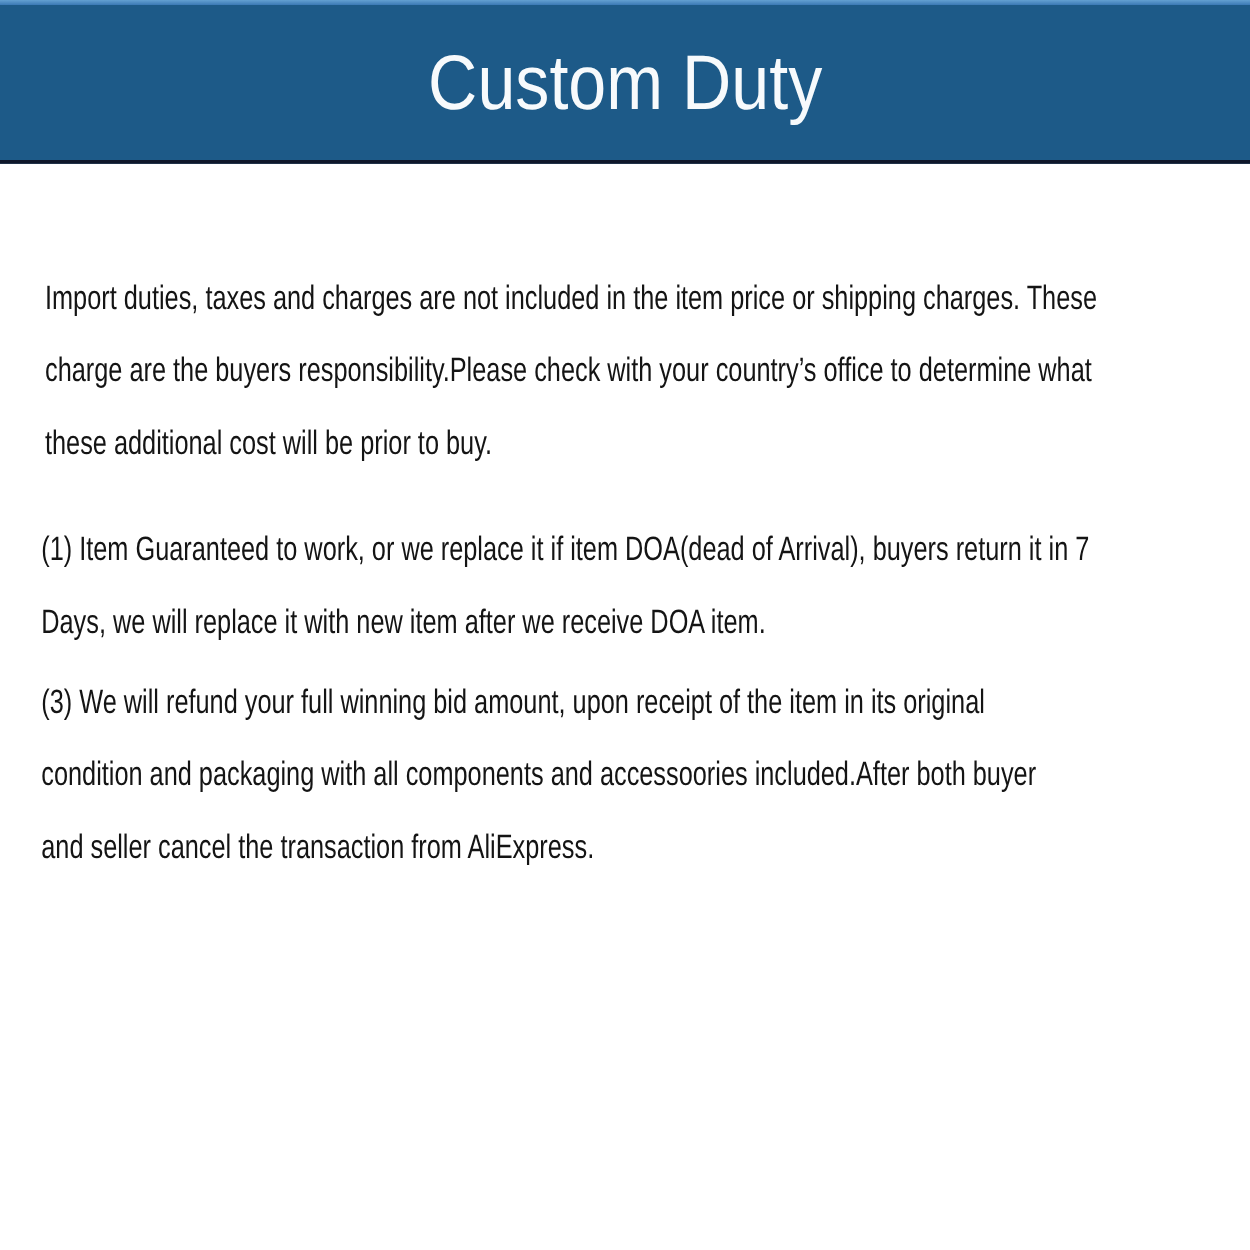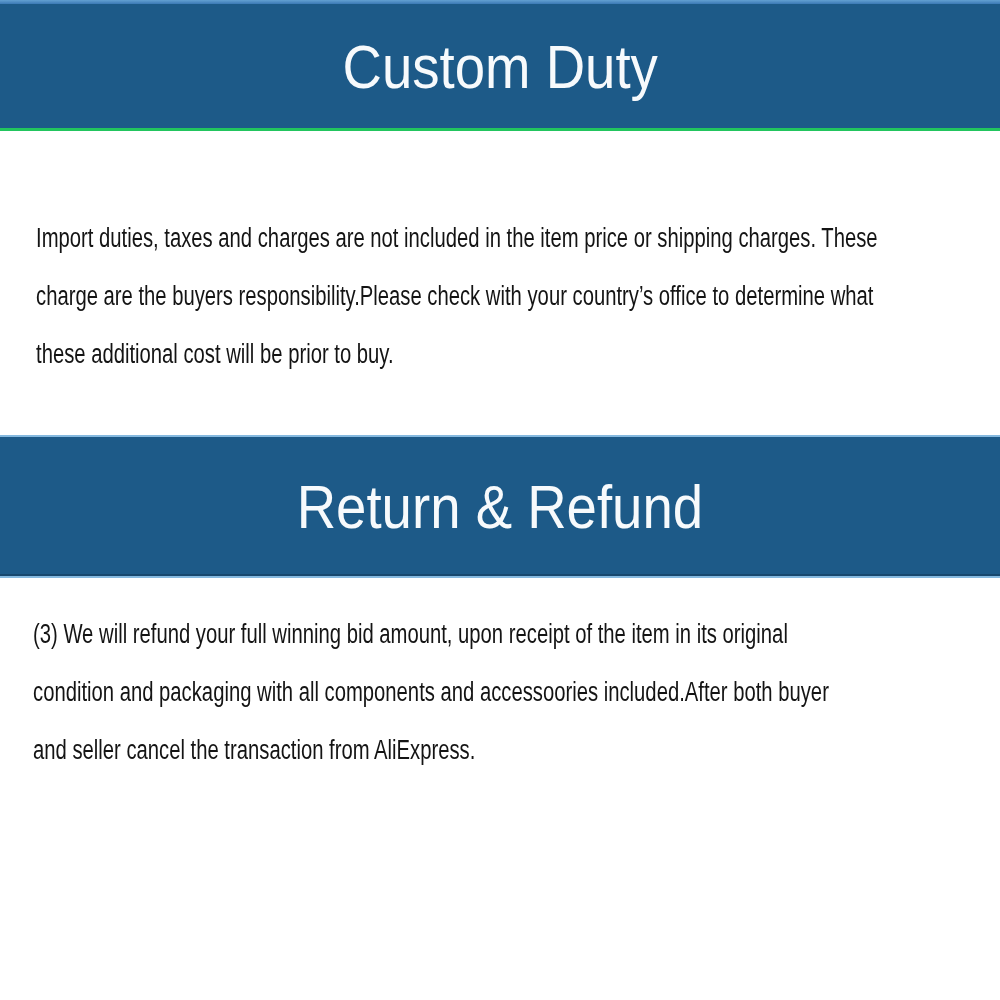--- a/index.html
+++ b/index.html
@@ -21,21 +21,21 @@
     background: linear-gradient(#63a0d1, #3b79b5);
   }
   .banner {
     background: #1d5a88;
     display: flex;
     align-items: center;
     justify-content: center;
   }
   .banner-primary {
     height: 124px;
-    border-bottom: 3px solid #22c55e;
+    border-bottom: 3px solid #0f172a;
     align-items: center;
   }
   .banner-secondary {
     margin-top: 52px;
     height: 139px;
     border-top: 2px solid #85b9df;
     border-bottom: 2px solid #85b9df;
     box-shadow: inset 0 -2px 0 #17486e;
   }
   .banner-title {
@@ -77,25 +77,26 @@
   <div class="banner banner-primary">
     <div class="banner-title">Custom Duty</div>
   </div>
 
   <div class="para">
     <div class="line">Import duties, taxes and charges are not included in the item price or shipping charges. These</div>
     <div class="line">charge are the buyers responsibility.Please check with your country’s office to determine what</div>
     <div class="line">these additional cost will be prior to buy.</div>
   </div>
 
-  <div class="banner banner-secondary">
-    <div class="banner-title">Return &amp; Refund</div>
-  </div>
 
   <div class="list">
+    <div class="list-item">
+      <div class="line">(1) Item Guaranteed to work, or we replace it if item DOA(dead of Arrival), buyers return it in 7</div>
+      <div class="line">Days, we will replace it with new item after we receive DOA item.</div>
+    </div>
     <div class="list-item">
       <div class="line">(3) We will refund your full winning bid amount, upon receipt of the item in its original</div>
       <div class="line">condition and packaging with all components and accessoories included.After both buyer</div>
       <div class="line">and seller cancel the transaction from AliExpress.</div>
     </div>
   </div>
 
 </div>
 
 </body></html>

